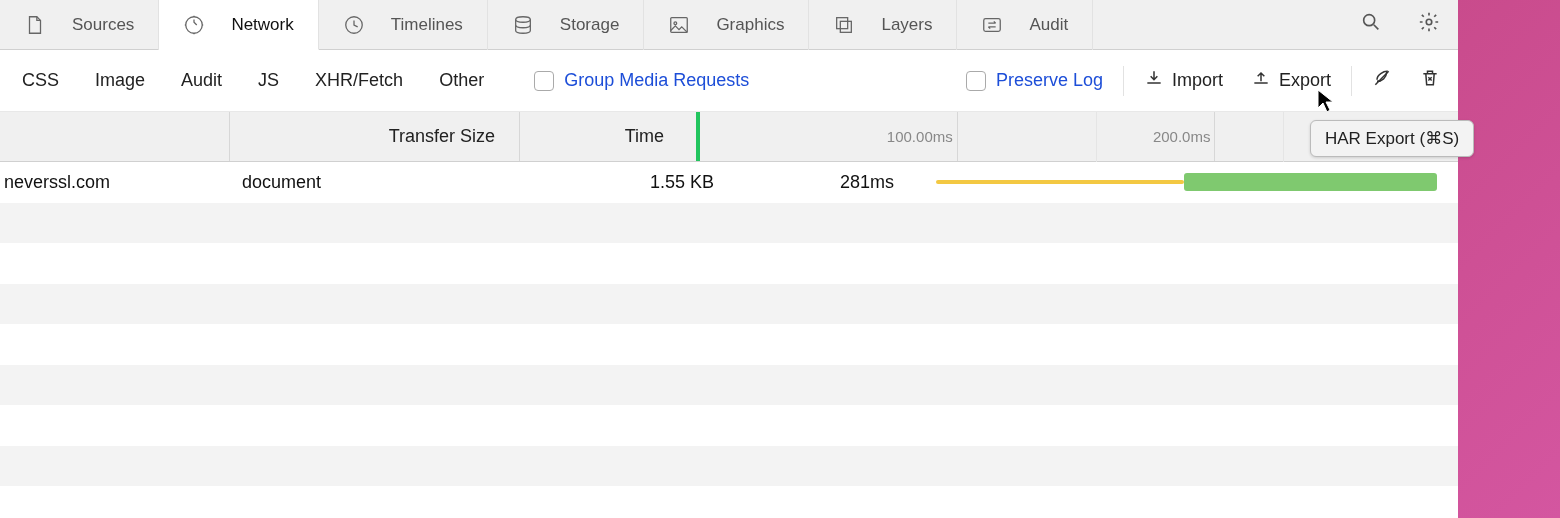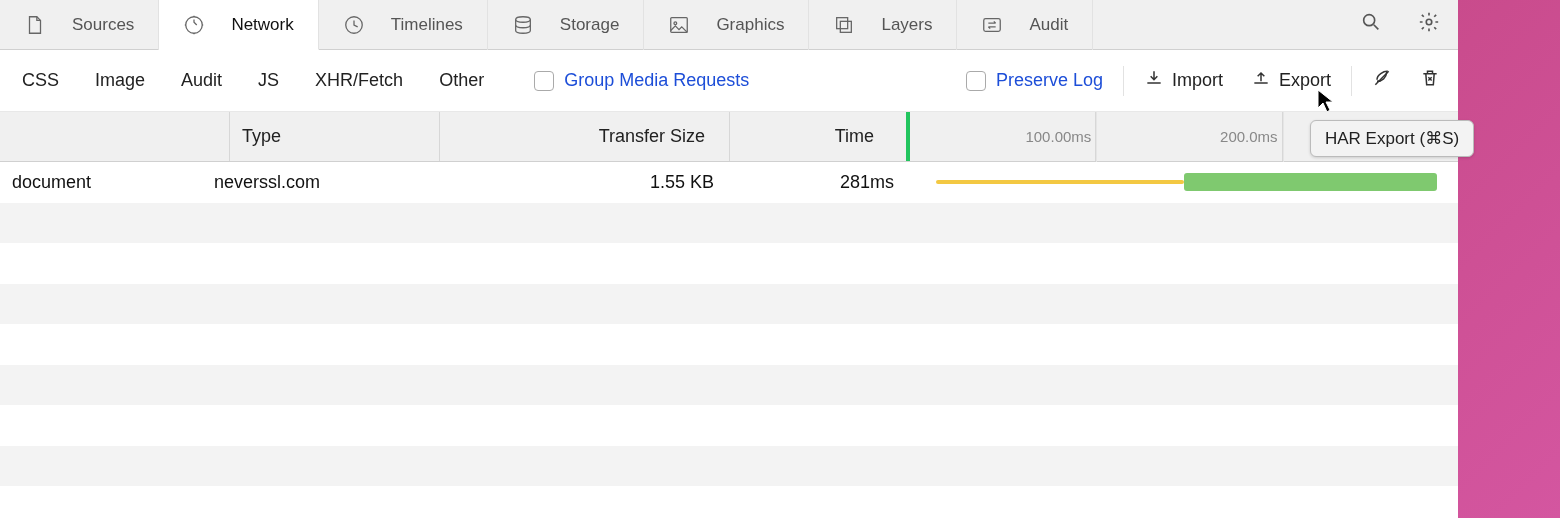--- a/index.html
+++ b/index.html
@@ -300,38 +300,37 @@
         <svg viewBox="0 0 24 24">
             <path d="M4 7h16M9 7V4h6v3M7 7l1 13h8l1-13"></path>
             <path d="M10 11l4 4M14 11l-4 4"></path>
           </svg>
       </span>
     </div>
   </div>
 
   <div class="headers">
     <div class="col-name"></div>
-    <div class="col-type">Type</div>
     <div class="col-size">Transfer Size</div>
     <div class="col-time">Time</div>
     <div class="col-waterfall">
       <div class="tick-label" style="left:0; width:34%;">100.00ms</div>
       <div class="tick-label" style="left:34%; width:34%;">200.0ms</div>
     </div>
   </div>
 
   <div class="waterfall-gridlines" style="width:548px;">
     <div class="gridline" style="left:34%;"></div>
     <div class="gridline" style="left:68%;"></div>
   </div>
 
   <div class="rows">
     <div class="row">
+      <div class="cell name">neverssl.com</div>
       <div class="cell type">document</div>
-      <div class="cell name">neverssl.com</div>
       <div class="cell size">1.55 KB</div>
       <div class="cell time">281ms</div>
       <div class="cell waterfall">
         <div class="bar-wrap">
           <div class="bar-wait" style="left:3%; width:47%;"></div>
           <div class="bar-recv" style="left:50%; width:48%;"></div>
         </div>
       </div>
     </div>
     <div class="row">

